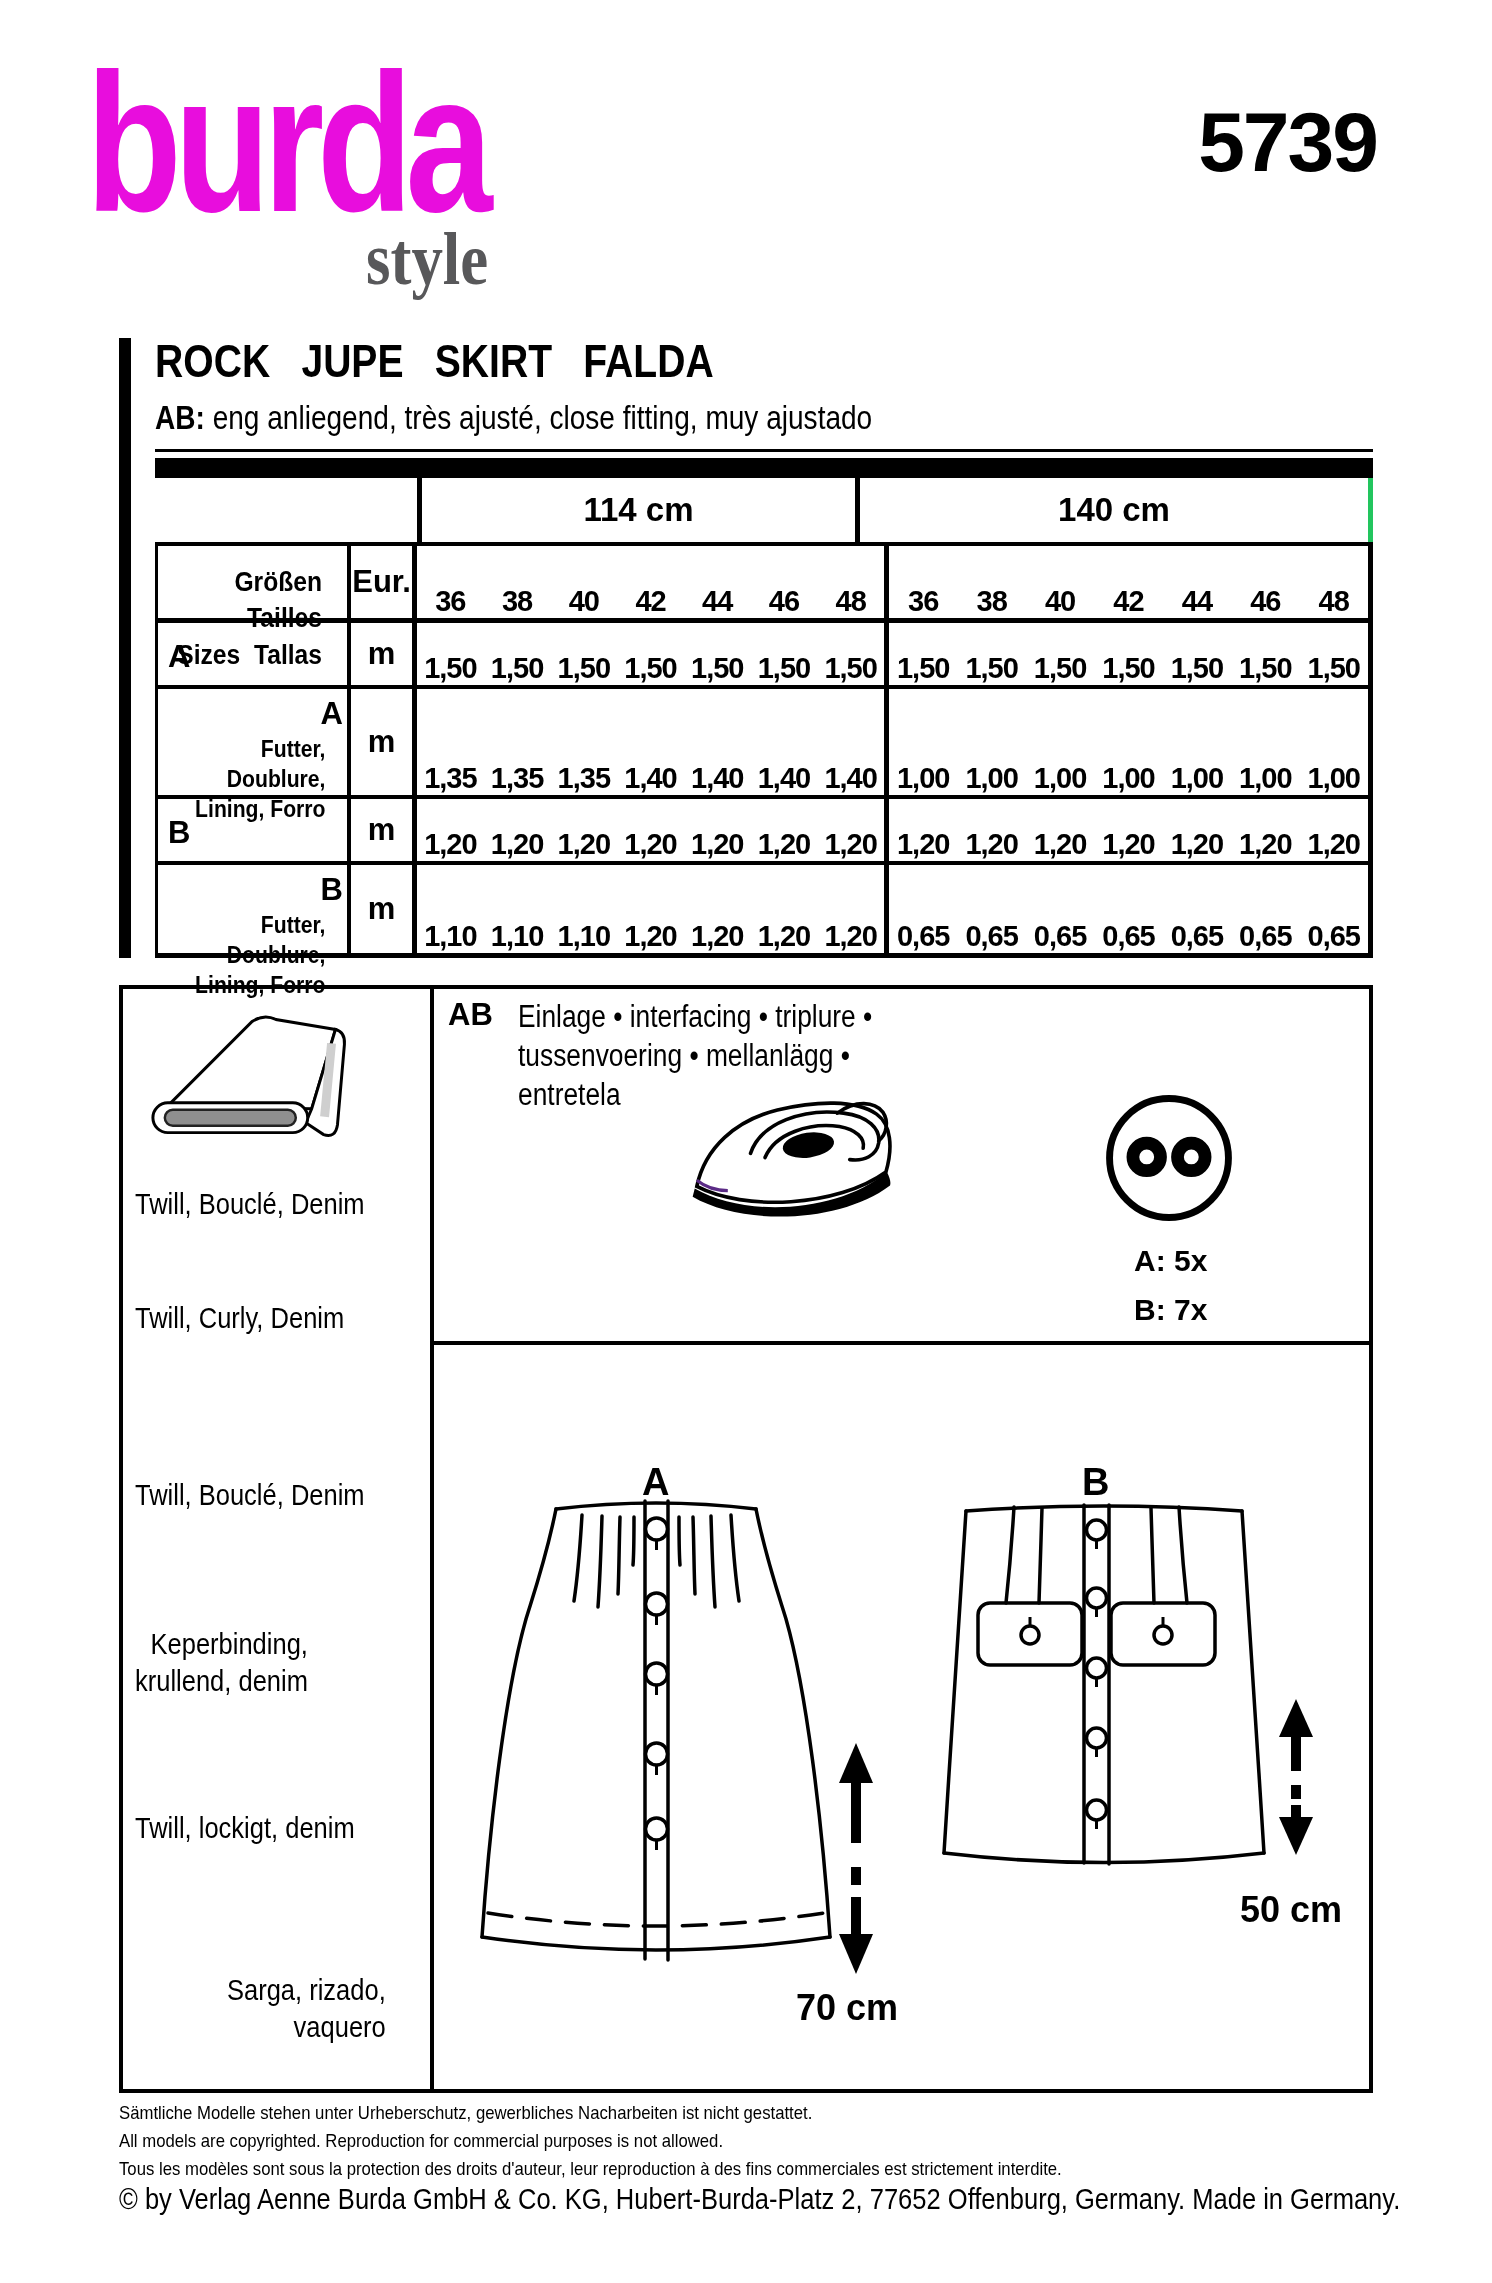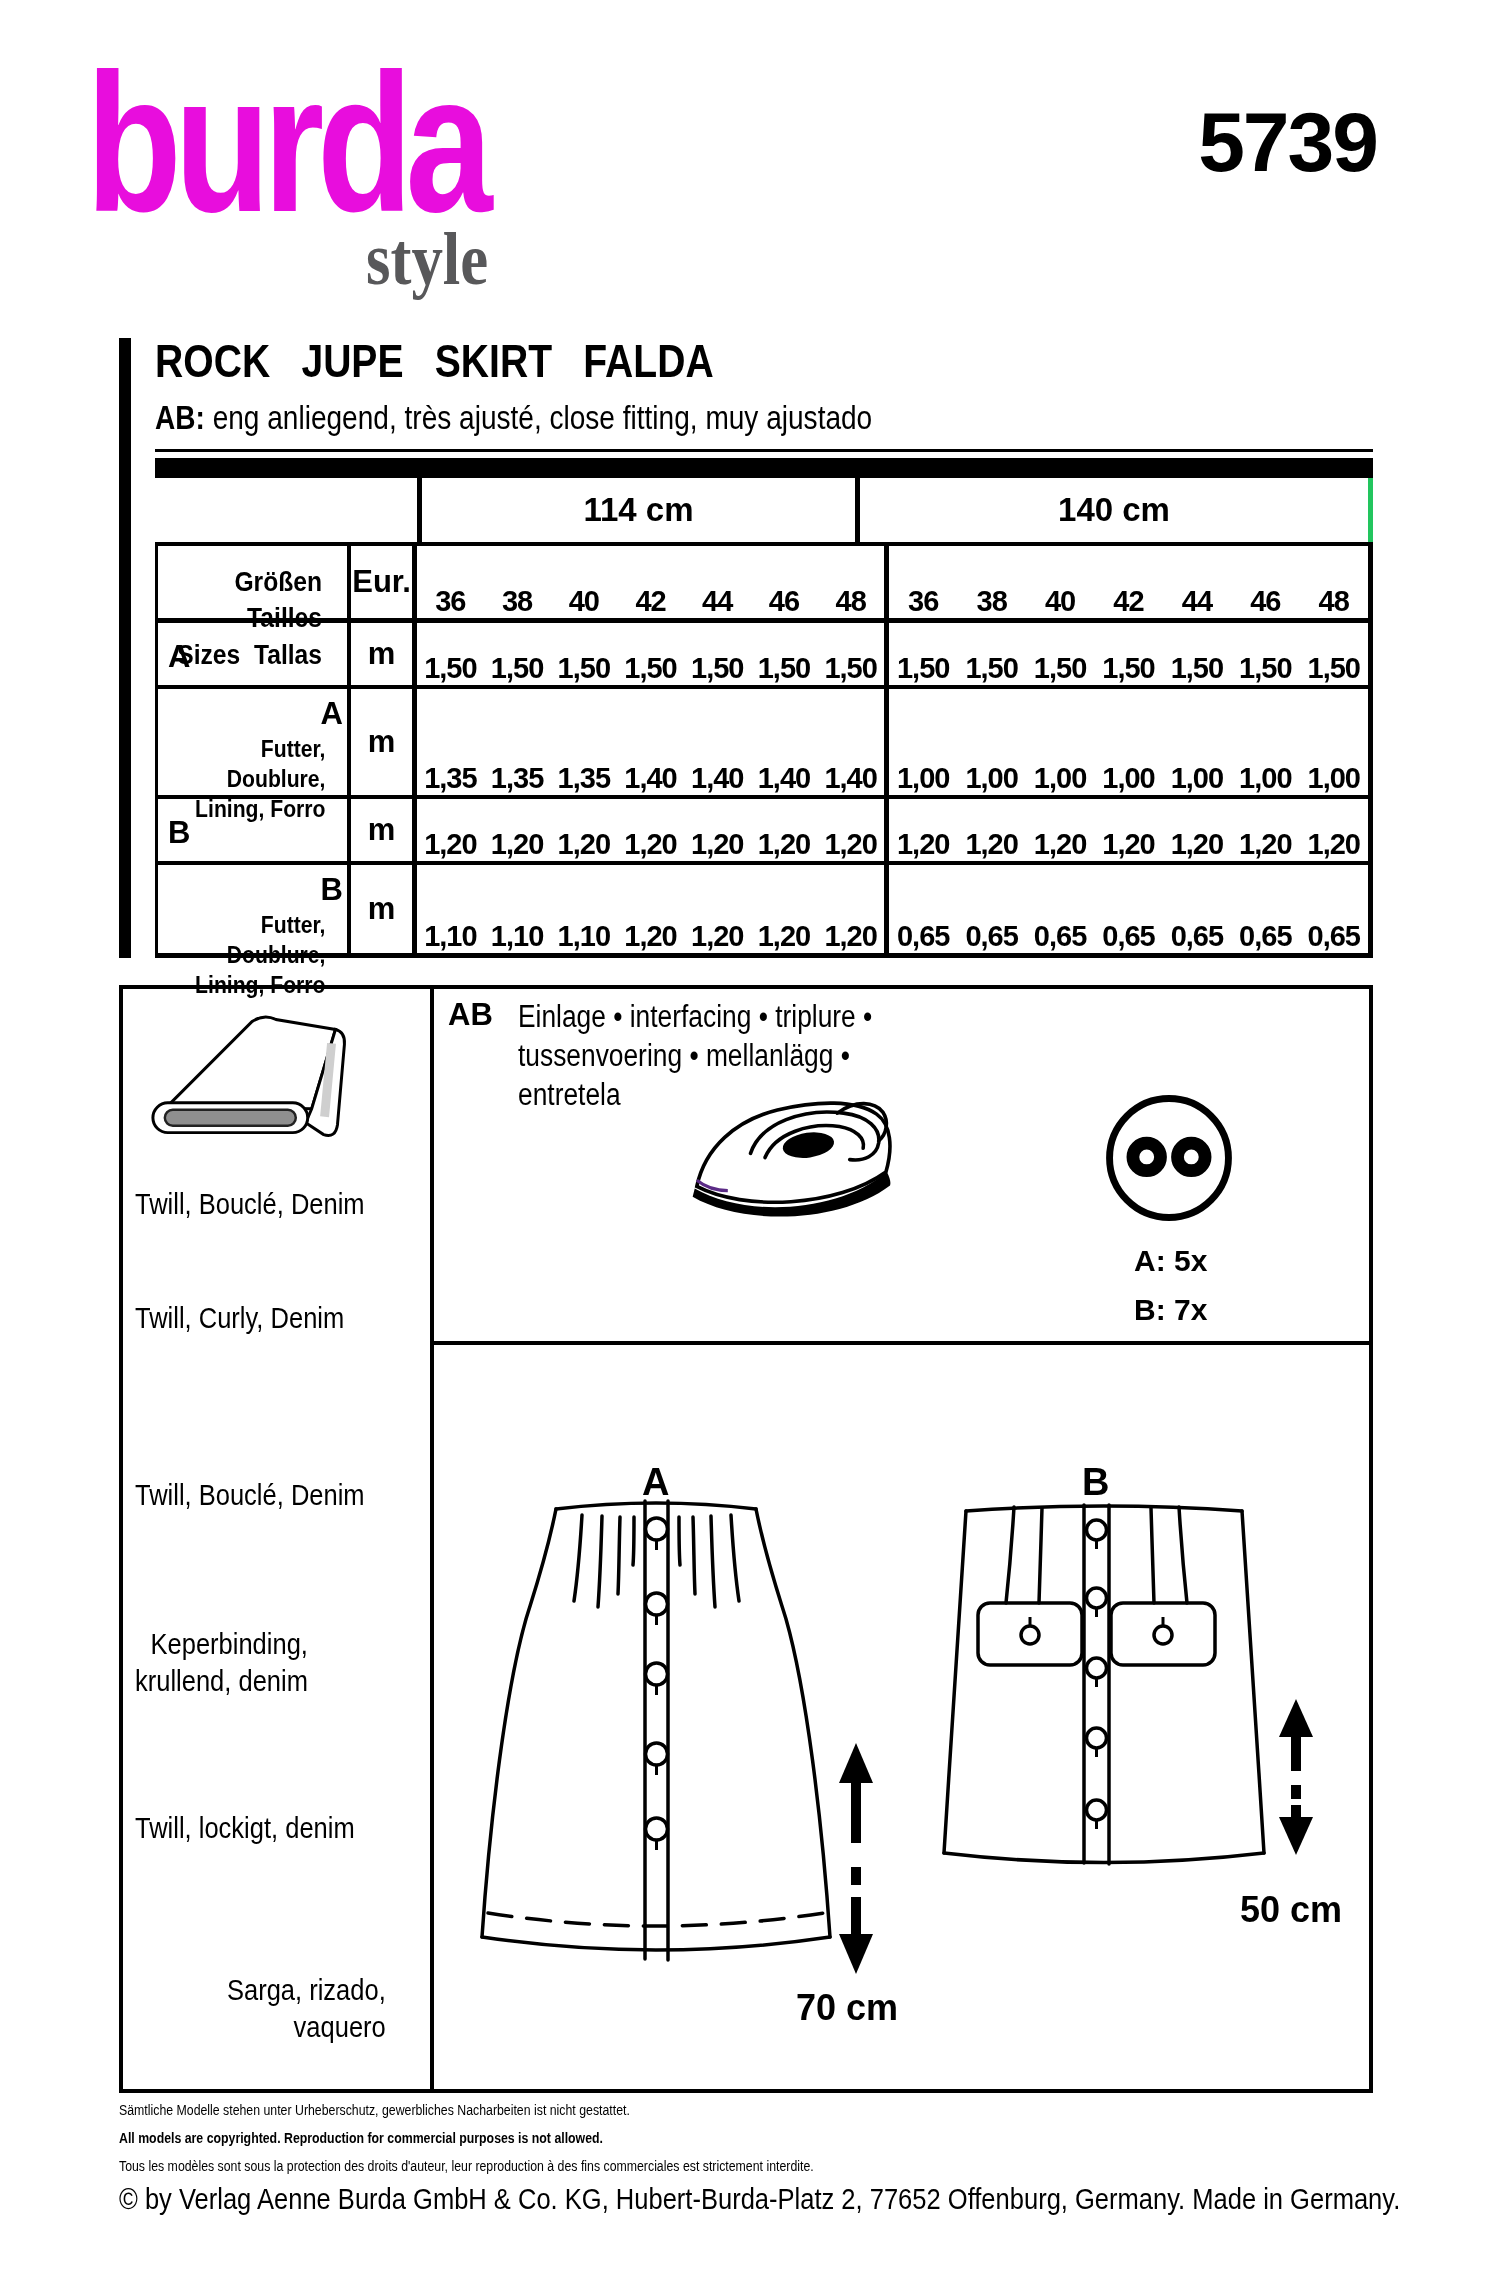--- a/index.html
+++ b/index.html
@@ -73,21 +73,21 @@
   .right-col{position:absolute;left:311px;right:0;top:0;bottom:0;}
   .notions-sec{position:absolute;left:0;right:0;top:0;height:356px;border-bottom:4px solid #000;box-sizing:border-box;}
   .ab-code{left:14px;top:8px;font-size:31px;font-weight:bold;}
   .interfacing-text{left:84px;top:8px;font-size:31px;line-height:1.26;white-space:pre-line;
     transform:scaleX(.85);transform-origin:0 0;}
   .button-counts{left:700px;top:248px;font-size:30px;font-weight:bold;line-height:1.62;white-space:pre-line;}
   .view-label{font-size:38px;font-weight:bold;}
   .len-label{font-size:36px;font-weight:bold;}
 
   
-  .footer-line{left:119px;font-size:14px;line-height:1.2;}
+  .footer-line{left:119px;font-size:19px;line-height:1.2;}
   .footer-copy{left:119px;top:2182px;font-size:29px;line-height:1.2;}
 
   svg{display:block;}
 </style>
 </head>
 <body>
 
 <div>
 
   <div class="abs logo-main">burda</div>
@@ -367,17 +367,17 @@
         <rect x="17" y="38" width="10" height="36" fill="#000"></rect>
         <rect x="17" y="88" width="10" height="14" fill="#000"></rect>
         <rect x="17" y="108" width="10" height="16" fill="#000"></rect>
         <path d="M 22,158 L 5,120 L 39,120 Z" fill="#000"></path>
       </svg>
       <div class="abs len-label" style="left:806px;top:900px;">50 cm</div>
     </div>
   </div>
 
   <div class="abs footer-line" style="top:2102px;"><span class="cond88">Sämtliche Modelle stehen unter Urheberschutz, gewerbliches Nacharbeiten ist nicht gestattet.</span></div>
-  <div class="abs footer-line" style="top:2130px;font-weight:bold;"><span class="cond88">All models are copyrighted. Reproduction for commercial purposes is not allowed.</span></div>
+  <div class="abs footer-line" style="top:2130px;"><span class="cond88">All models are copyrighted. Reproduction for commercial purposes is not allowed.</span></div>
   <div class="abs footer-line" style="top:2158px;"><span class="cond88">Tous les modèles sont sous la protection des droits d'auteur, leur reproduction à des fins commerciales est strictement interdite.</span></div>
   <div class="abs footer-copy"><span class="cond88">© by Verlag Aenne Burda GmbH &amp; Co. KG, Hubert-Burda-Platz 2, 77652 Offenburg, Germany. Made in Germany.</span></div>
 
 </div>
 
 </body></html>

